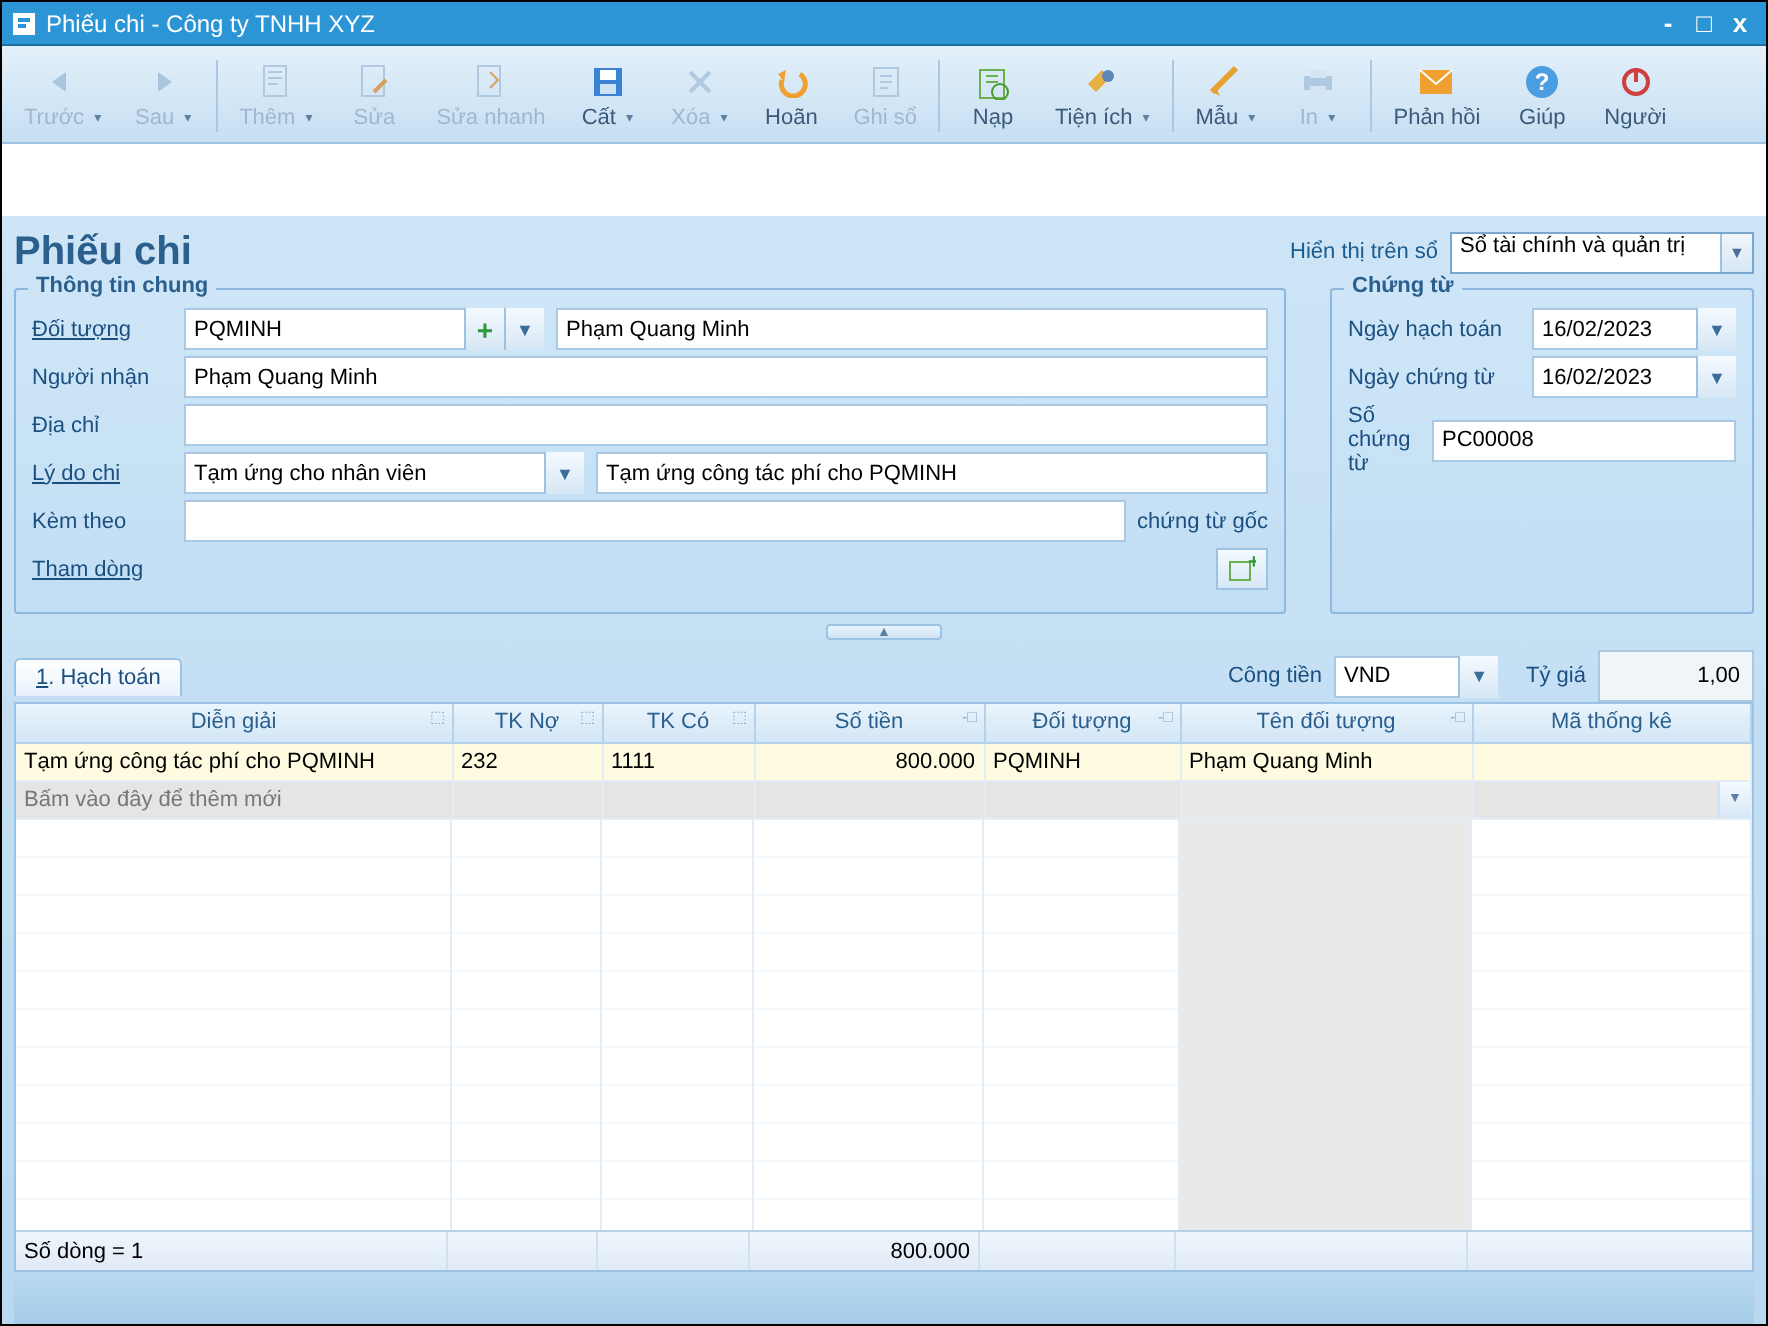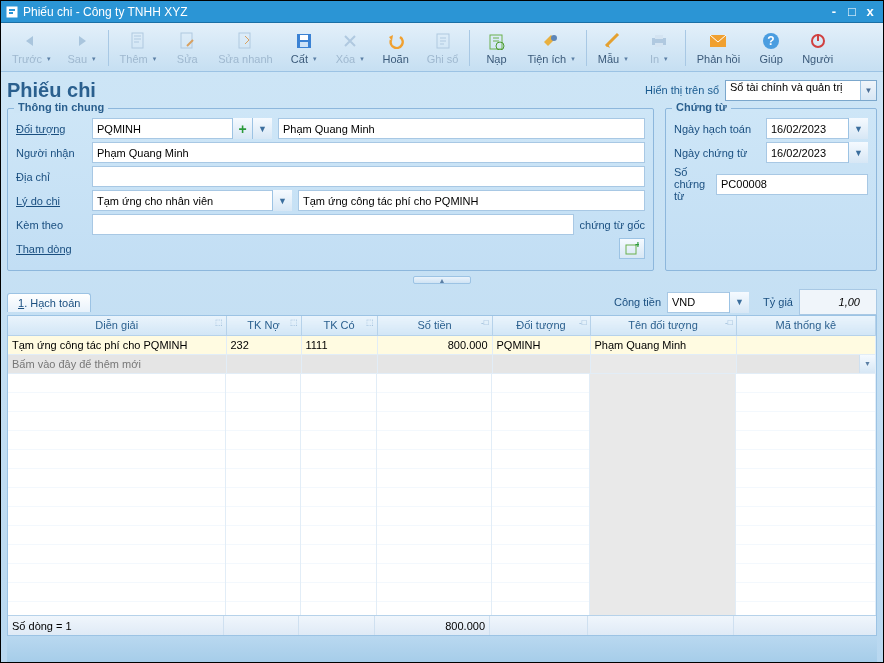--- a/index.html
+++ b/index.html
@@ -30,40 +30,40 @@
     cursor: pointer; color: #3b5a7a;
   }
   .tool-btn.disabled { color: #9fb8cf; cursor: default; }
   .tool-icon { width: 20px; height: 22px; display: flex; align-items: center; justify-content: center; margin-bottom: 1px; }
   .tool-label { font-size: 11px; white-space: nowrap; }
   .tool-sep { width: 1px; height: 36px; background: #a8c8e4; margin: 4px 2px 0 2px; }
   .tool-btn .sub { display: flex; align-items: center; gap: 3px; }
   .dropdown-arrow { font-size: 7px; color: #5b7fa5; margin-left: 2px; }
 
   
-  .main { flex: 1; background: linear-gradient(to bottom, #cde5f6, #b9d8f0); padding: 0 6px; display: flex; flex-direction: column; overflow: hidden; }
+  .main { flex: 1; background: linear-gradient(to bottom, #cde5f6, #b9d8f0); padding: 0 6px; display: flex; flex-direction: column; overflow: hidden; margin-top: 36px; }
 
   
   .header-row { display: flex; align-items: center; height: 36px; }
   .page-title { font-size: 20px; font-weight: bold; color: #2a5f8e; }
   .header-row .spacer { flex: 1; }
   .header-right-label { color: #195a8f; margin-right: 6px; }
   .select-field {
     background: #fff; border: 1px solid #7ba7cc; height: 21px; display: inline-flex; align-items: flex-start;
     padding: 0 4px; font-size: 11px; position: relative;
   }
   .select-field .arrow-btn {
     position: absolute; right: 0; top: 0; bottom: 0; width: 16px;
     background: linear-gradient(to bottom,#f0f5fa,#d7e7f5);
     border-left: 1px solid #9cc3e4; display: flex; align-items: center; justify-content: center;
     font-size: 8px; color: #4a6d95; cursor: pointer;
   }
 
   
-  .group-row { display: flex; gap: 11px; }
+  .group-row { display: flex; gap: 22px; }
   .groupbox {
     border: 1px solid #8db7dc; border-radius: 2px; padding: 6px 8px 8px 8px; position: relative;
     background: linear-gradient(to bottom, #cee6f7, #c2def4);
   }
   .groupbox > legend {
     position: absolute; top: -8px; left: 6px; padding: 0 4px;
     font-weight: bold; color: #2a5f8e; background: #cde5f6;
     font-size: 11px;
   }
   .g-left { flex: 1; }
@@ -104,21 +104,21 @@
 
   
   .sec-bar { display: flex; align-items: center; margin-top: 4px; gap: 6px; }
   .tab {
     padding: 3px 10px; background: linear-gradient(to bottom,#fff,#e8f2fb);
     border: 1px solid #9cc3e4; border-bottom: none; border-radius: 3px 3px 0 0;
     color: #1a4f80; cursor: pointer; font-weight: normal;
   }
   .tab u { text-decoration: underline; }
   .sec-bar .spacer { flex: 1; }
-  .ro-field { background: #f0f5fa; border: 1px solid #a8c8e4; height: 26px; padding: 0 16px; display: inline-flex; align-items: center; justify-content: flex-end; font-style: italic; }
+  .ro-field { background: #f0f5fa; border: 1px solid #a8c8e4; height: 26px; padding: 0 6px; display: inline-flex; align-items: center; justify-content: flex-end; }
 
   
   .grid-wrap { flex: 1; display: flex; flex-direction: column; border: 1px solid #9cc3e4; background: #fff; margin-top: 0; overflow: hidden;}
   .grid { width: 100%; border-collapse: collapse; table-layout: fixed; }
   .grid th {
     background: linear-gradient(to bottom,#eaf4fc,#d2e6f6);
     border-right: 1px solid #b6d2ea; border-bottom: 1px solid #b6d2ea;
     font-weight: normal; color: #2a5f8e; padding: 3px 4px; position: relative; text-align: center;
     height: 19px;
   }

